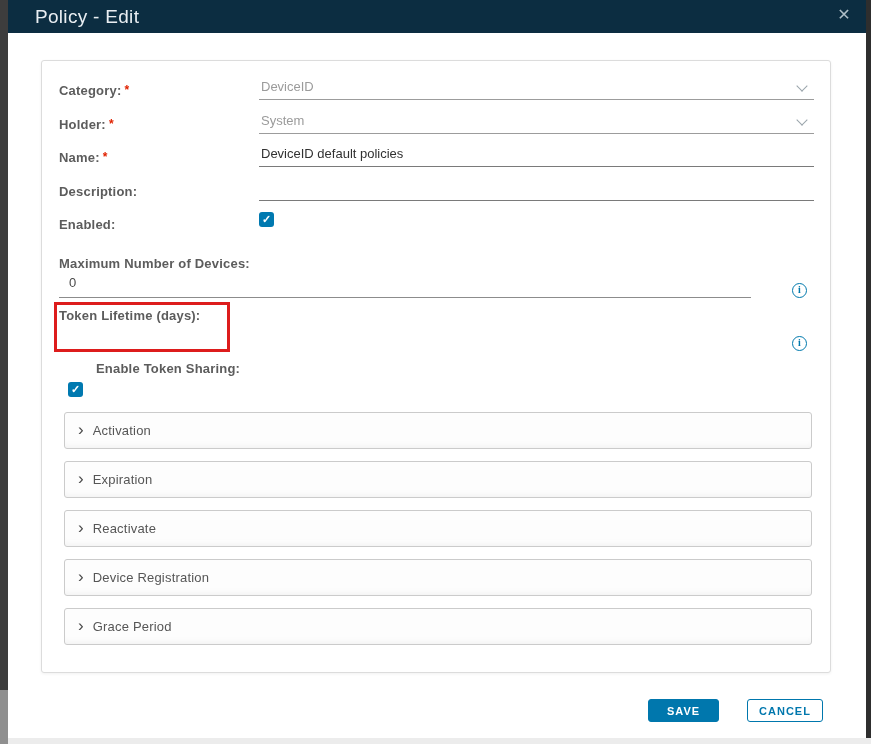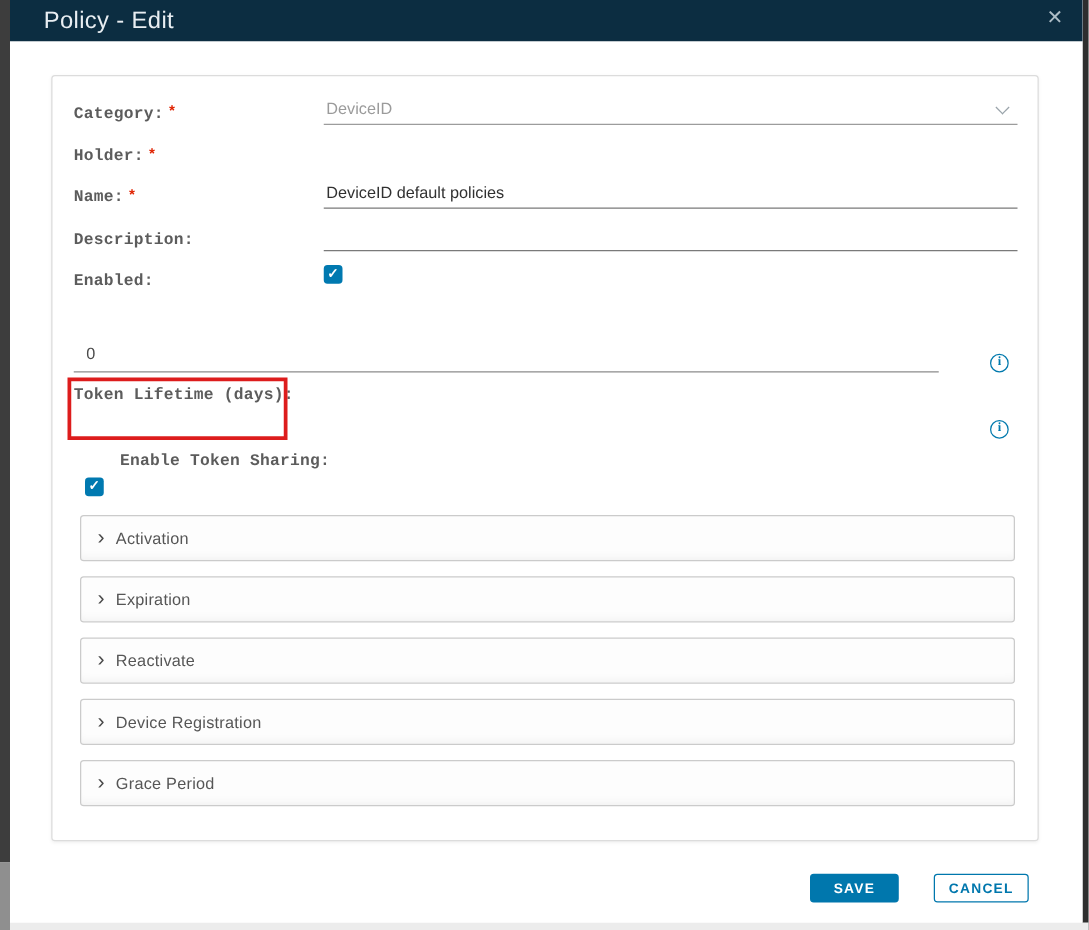--- a/index.html
+++ b/index.html
@@ -31,21 +31,21 @@
   }
 
   .card {
     position:absolute; left:33px; top:60px; width:790px; height:613px;
     background:#fff; border:1px solid #dcdcdc; border-radius:3px;
     box-shadow:0 1px 3px rgba(0,0,0,.06);
   }
 
   .flabel {
     position:absolute; left:17px; font-size:13px; font-weight:600; color:#5c5c5c;
-    letter-spacing:.2px; white-space:nowrap;font-family:Liberation Mono, monospace;
+    letter-spacing:.2px; white-space:nowrap;
   }
   .req { color:#e02200; font-size:12px; margin-left:3px; vertical-align:top; }
 
   .ffield {
     position:absolute; left:217px; width:555px; height:23px;
     border-bottom:1px solid #9c9c9c; font-size:13px;
   }
   .ffield .val { position:absolute; left:2px; top:2px; color:#9b9b9b; }
   .ffield.enabled-field { border-bottom-color:#7a7a7a; }
   .ffield.enabled-field .val { color:#313131; }
@@ -117,34 +117,39 @@
 
     <div class="card">
 
       <span class="flabel" style="top:22px;"><span>Category:</span><span class="req">*</span></span>
       <div class="ffield" style="top:16px;">
         <span class="val">DeviceID</span>
         <span class="chevron-down"></span>
       </div>
 
       <span class="flabel" style="top:56px;"><span>Holder:</span><span class="req">*</span></span>
+      <div class="ffield" style="top:50px;">
+        <span class="val">System</span>
+        <span class="chevron-down"></span>
+      </div>
 
       <span class="flabel" style="top:89px;"><span>Name:</span><span class="req">*</span></span>
       <div class="ffield enabled-field" style="top:83px;">
         <span class="val">DeviceID default policies</span>
       </div>
 
       <span class="flabel" style="top:123px;"><span>Description:</span></span>
       <div class="ffield enabled-field" style="top:117px;">
         <span class="val"></span>
       </div>
 
       <span class="flabel" style="top:156px;"><span>Enabled:</span></span>
       <span class="checkbox" style="left:217px; top:151px;"><span>✓</span></span>
 
+      <span class="flabel" style="top:195px;"><span>Maximum Number of Devices:</span></span>
       <input class="wide-input" style="top: 212px;" value="0">
       <span class="info-icon" style="left:750px; top:222px;">i</span>
 
       <span class="flabel" style="top:247px;"><span>Token Lifetime (days):</span></span>
       <span class="info-icon" style="left:750px; top:275px;">i</span>
 
       <span class="flabel" style="top:300px;padding-left:37px;"><span>Enable Token Sharing:</span></span>
       <span class="checkbox" style="left:26px; top:321px;"><span>✓</span></span>
 
       <div class="accordion" style="top:351px;">

